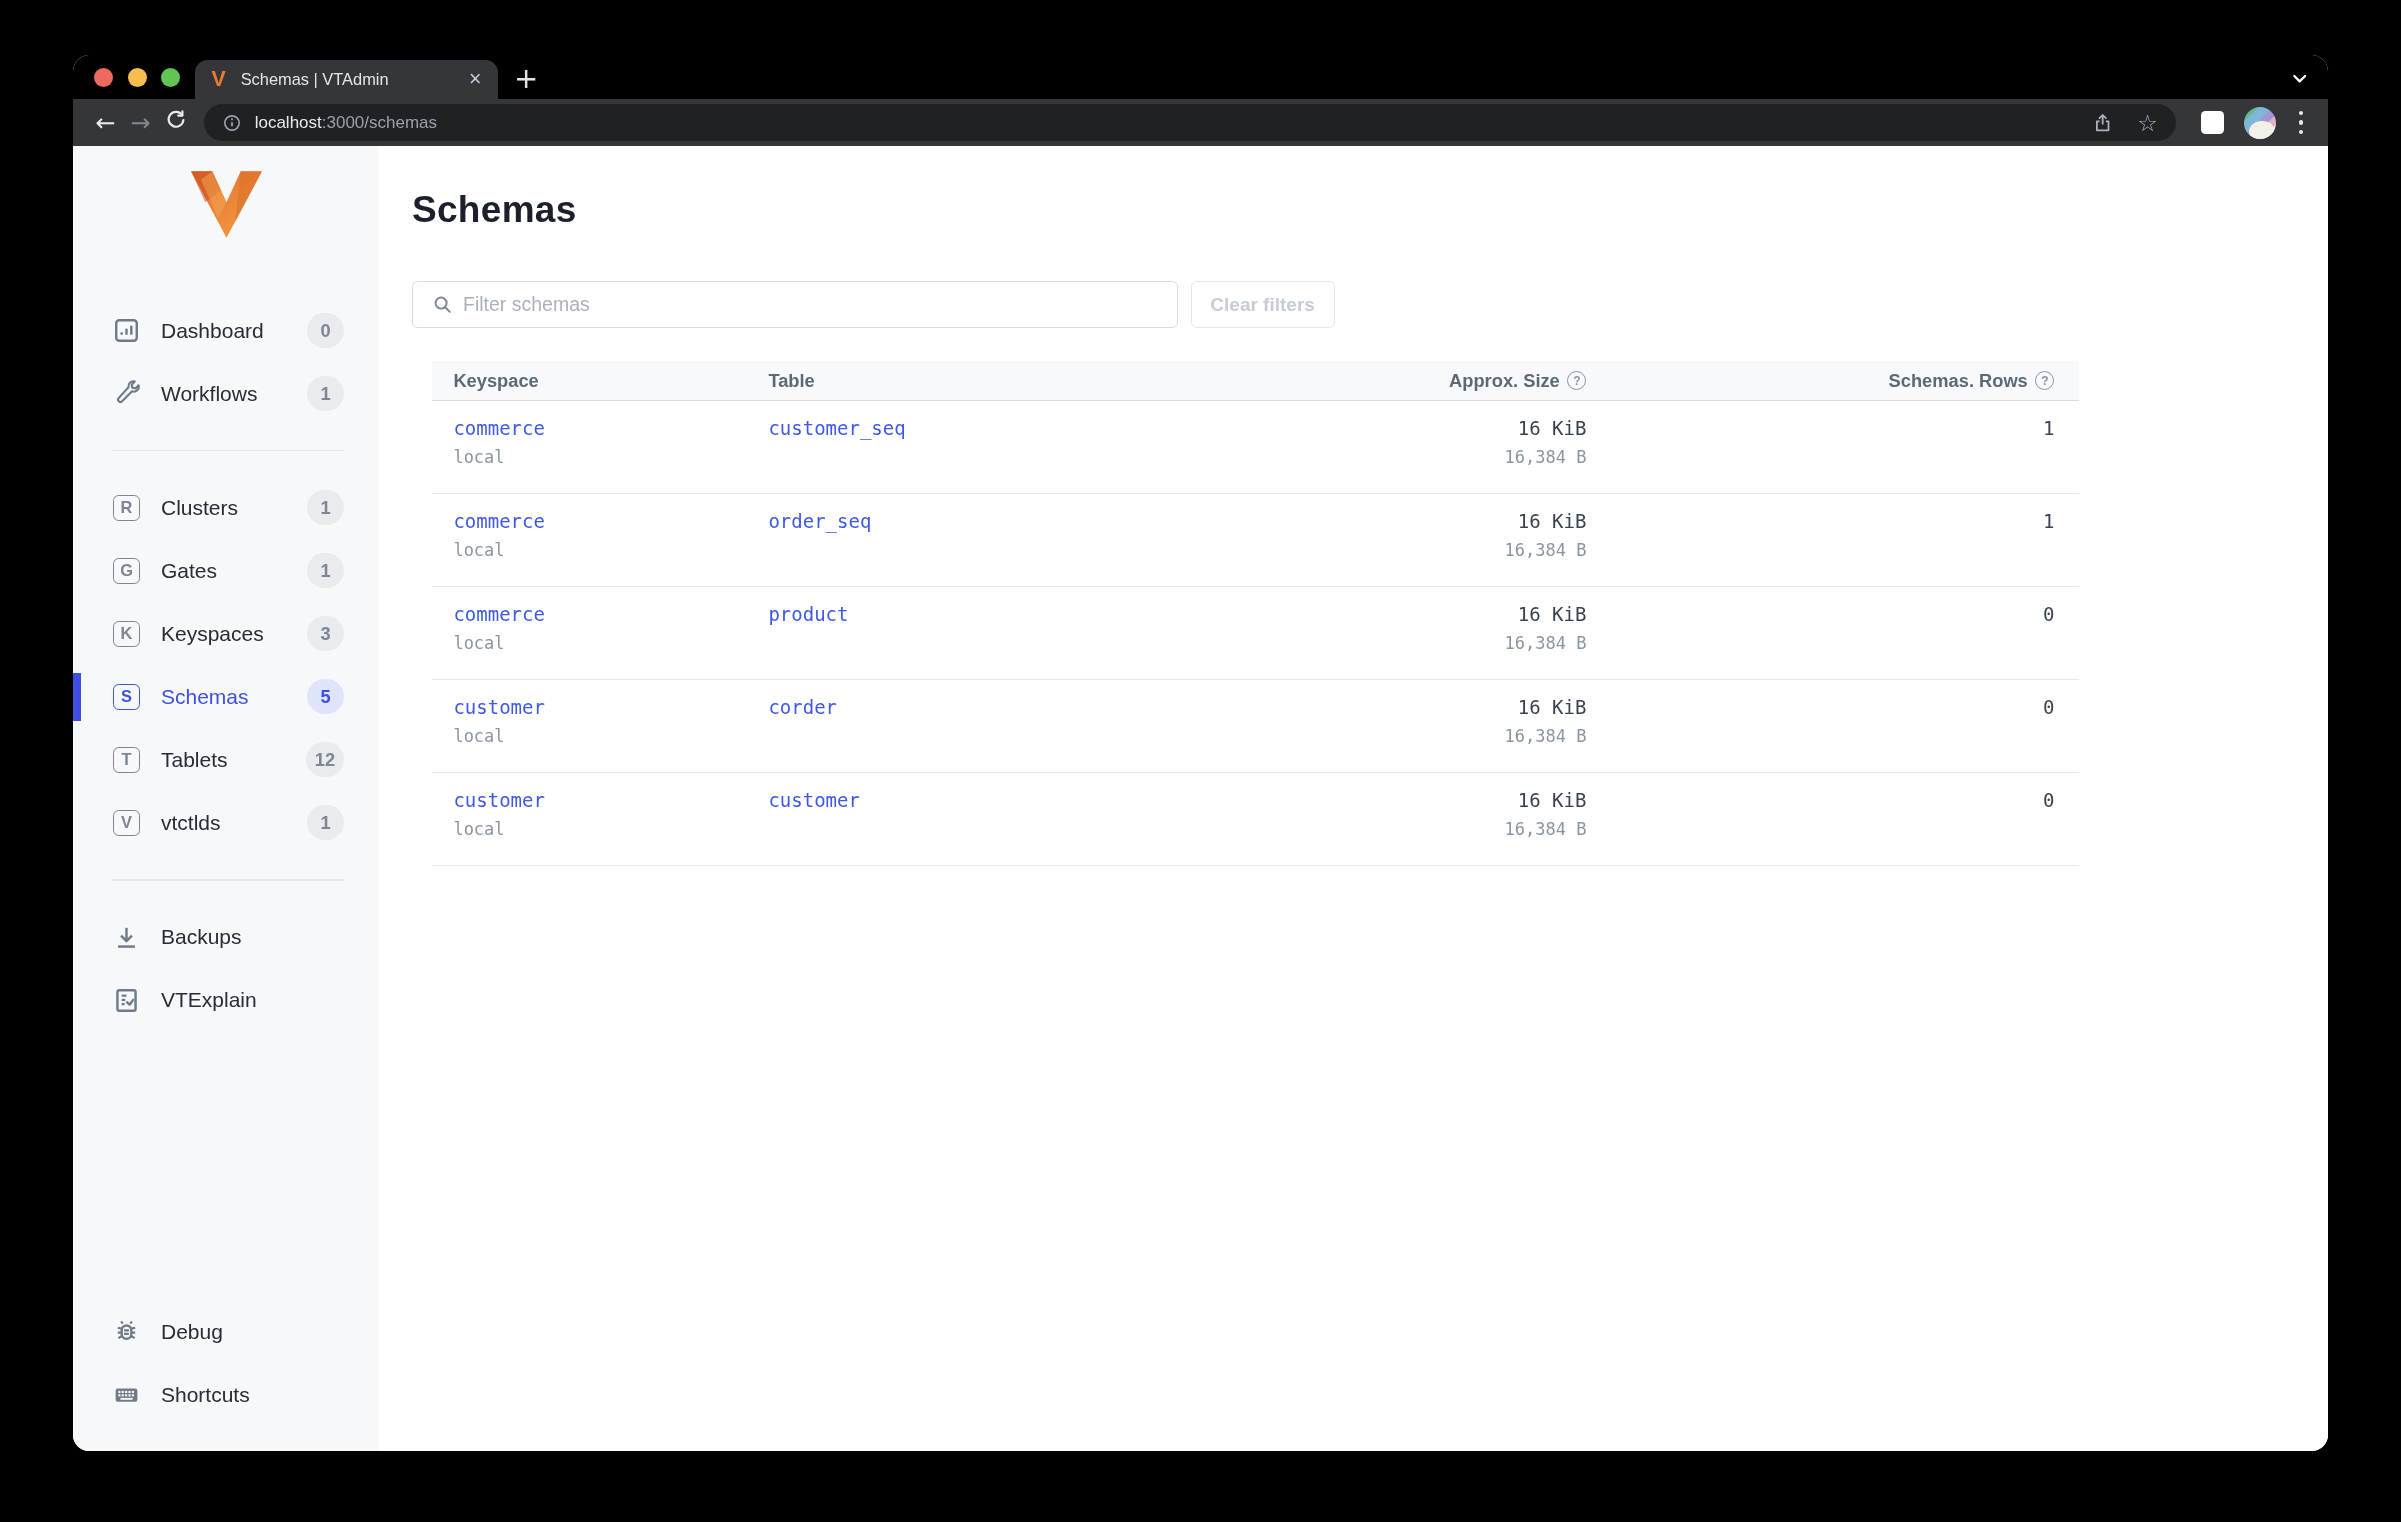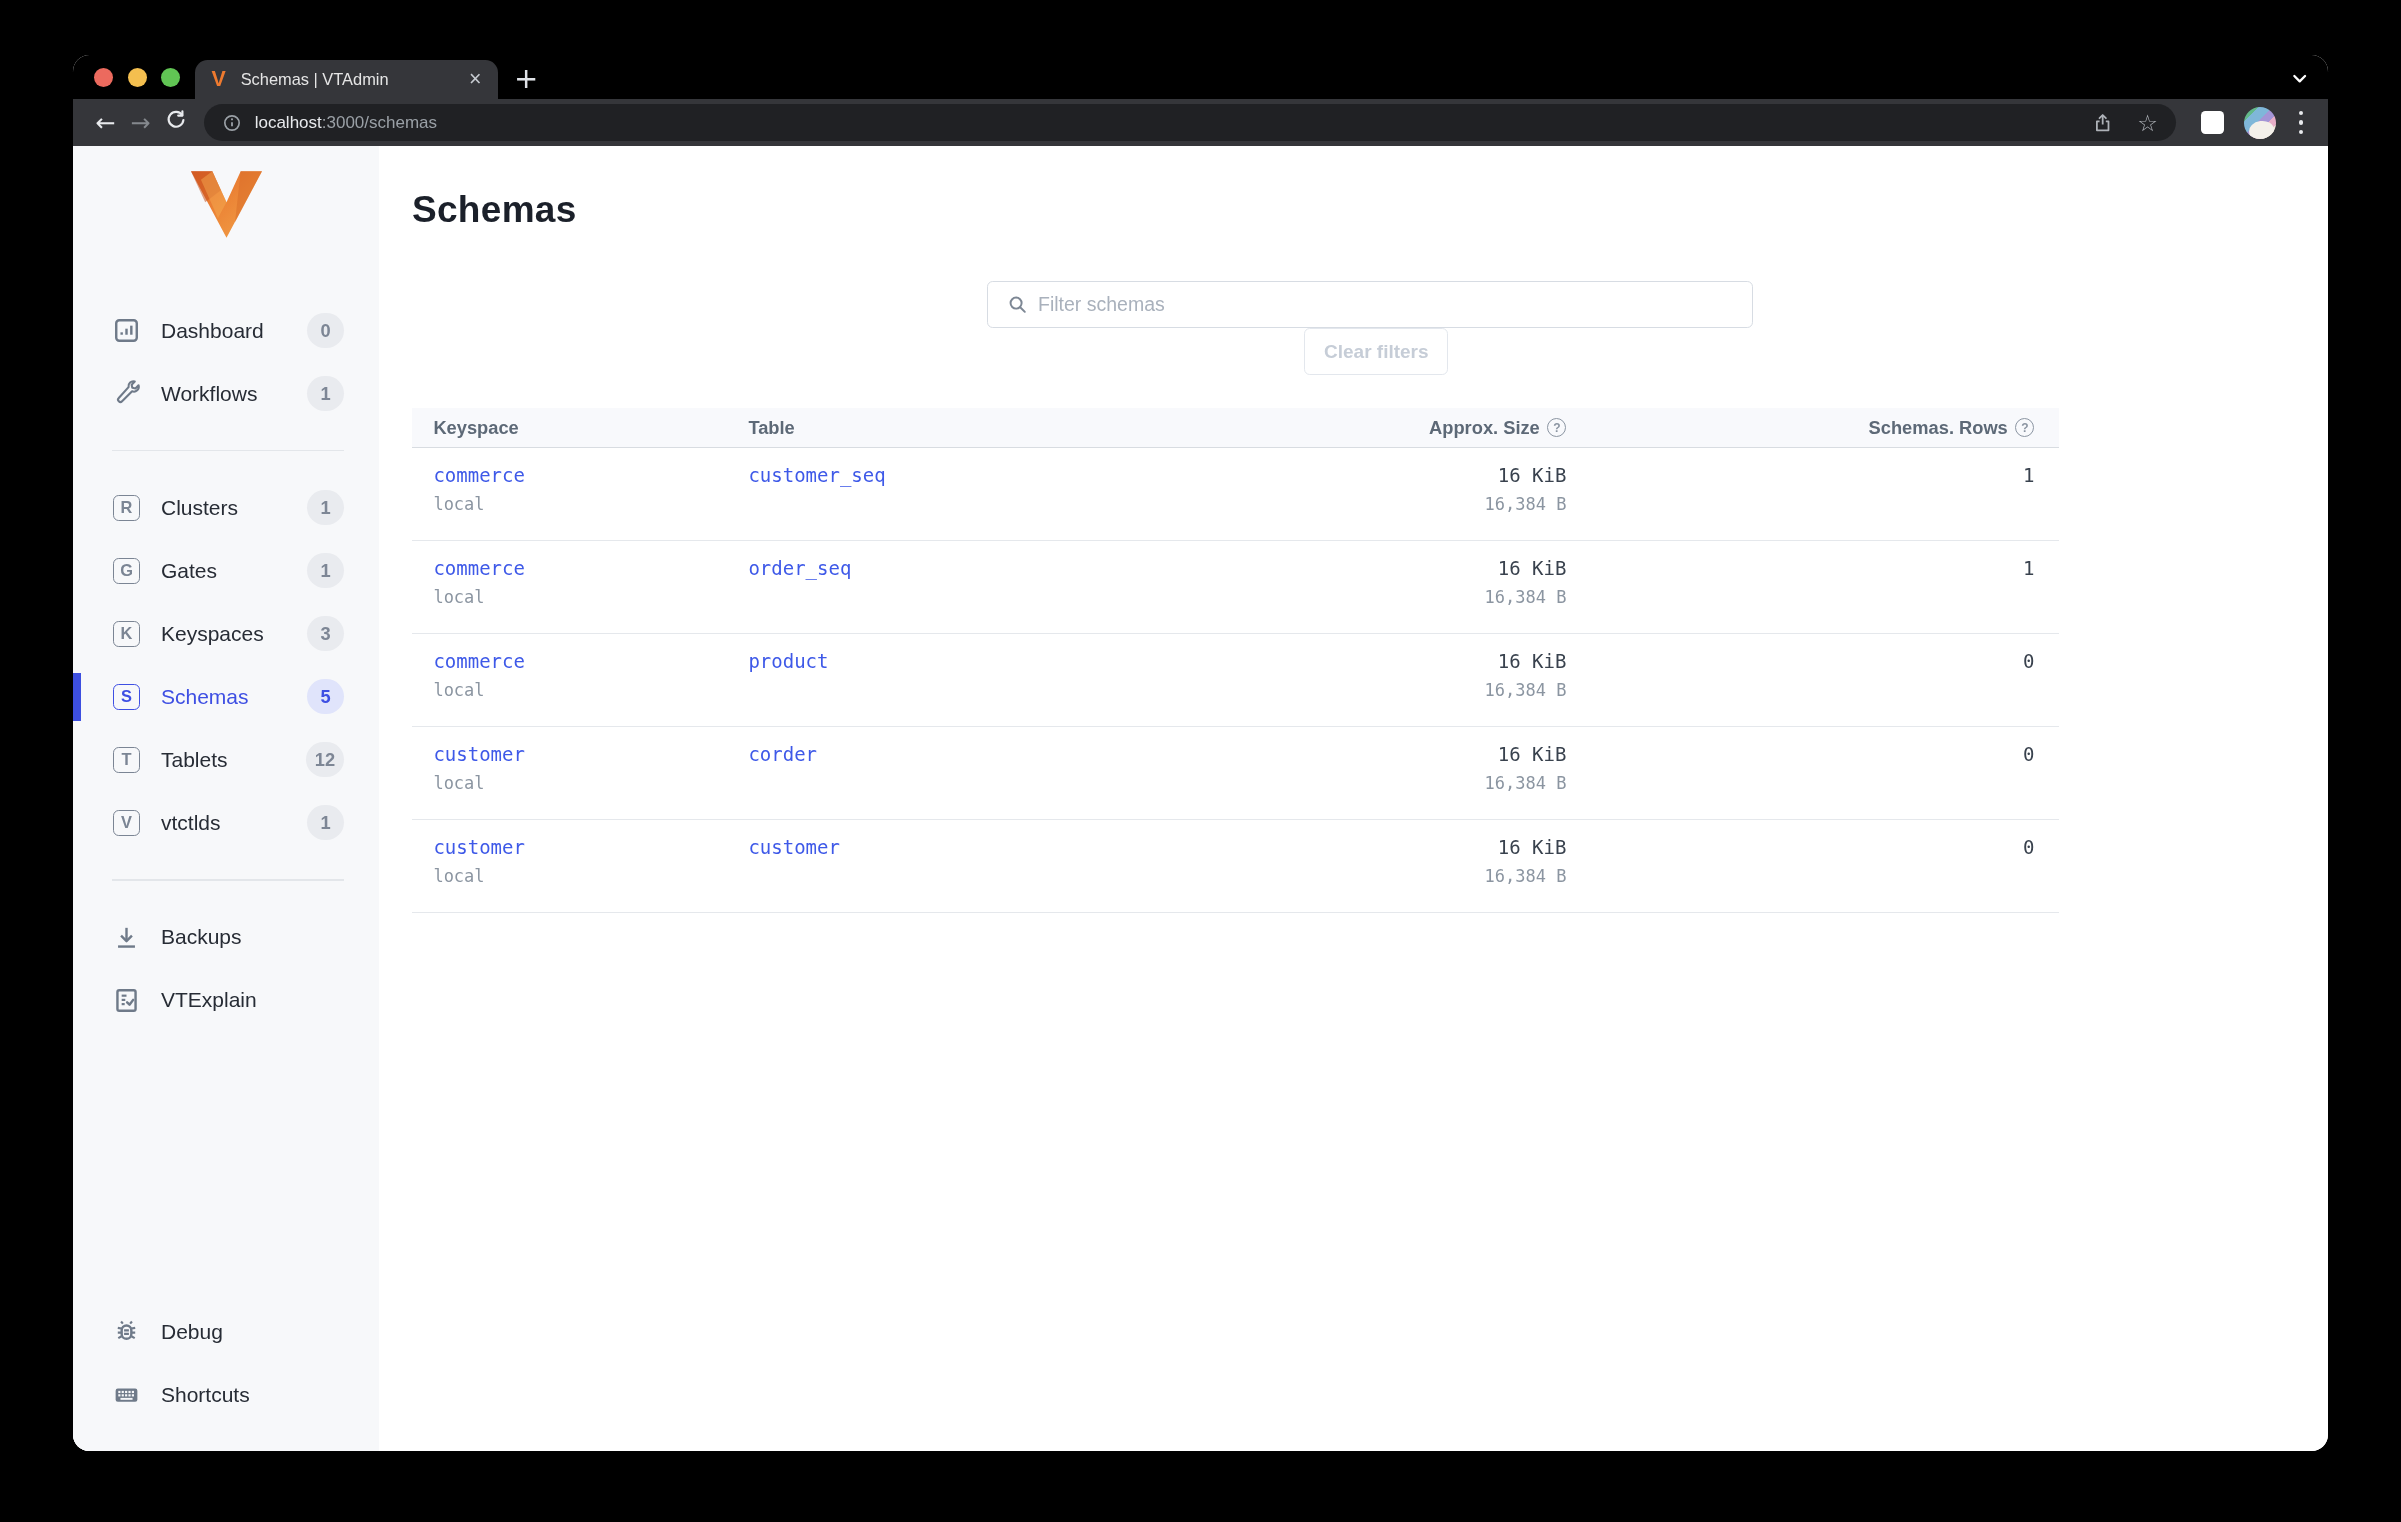--- a/index.html
+++ b/index.html
@@ -65,30 +65,30 @@
   .nav-item.active::before { content:""; position:absolute; left:0; top:7.6px; width:7.6px; height:48px; background:#3d4fe0; }
   .nav-item.active .nav-label { color:#3e4fe3; }
   .nav-item.active .letter-icon { color:#3e4fe3; border-color:#3e4fe3; }
   .nav-item.active .badge { background:#e0e4fb; color:#3e4fe3; }
   .divider { height:1.3px; background:#e3e6ea; margin:25px 35px 25px 39px; }
   .sidebar-footer { margin-top:auto; padding-bottom:25px; }
 
   
   .main { flex:1; padding:43px 0 0 33px; min-width:0; }
   .page-title { font-size:37px; font-weight:800; color:#1b202a; letter-spacing:0.3px; }
-  .filter-row { margin-top:50px; display:flex; align-items:center;flex-direction:column; }
+  .filter-row { margin-top:50px; display:flex; align-items:center; }
   .search-box { position:relative; width:766px; }
   .search-box svg { position:absolute; left:20px; top:12.6px; }
   .search-input { width:100%; height:47px; border:1.3px solid #d7dce3; border-radius:5.7px;
                   padding:0 15px 0 50px; font-size:19.5px; color:#39424e; background:#fff; outline:none; }
   .search-input::placeholder { color:#a9b1bc; }
   .clear-btn { margin-left:12.6px; width:144px; height:47px; border:1.3px solid #e3e7ed; border-radius:5.7px;
                background:#fff; color:#c6cdd7; font-size:19px; font-weight:600; }
 
-  .table { margin-top:33px; width:1647px; }
+  .table { margin-top:33px; width:1647px;margin-left:20px; }
   .thead, .trow { display:grid; grid-template-columns:315px 568px 250px 468px;
                   padding:0 25px 0 21.4px; }
   .thead { height:40px; align-items:center; background:#f8f9fc; border-bottom:1.3px solid #d8dce1; }
   .th { font-size:18.3px; font-weight:700; color:#5d6977; display:flex; align-items:center; gap:7.6px; }
   .th.right { justify-content:flex-end; }
   .help { width:19px; height:19px; border:1.3px solid #8b95a2; border-radius:50%; color:#8b95a2;
           font-size:12px; font-weight:700; display:flex; align-items:center; justify-content:center; flex:none; }
   .trow { height:93px; border-bottom:1.3px solid #e5e8ec; padding-top:16.4px; align-items:start; }
   .mono { font-family:"DejaVu Sans Mono","Liberation Mono",monospace; }
   .cell-main { font-size:19px; color:#3e59e8; }

